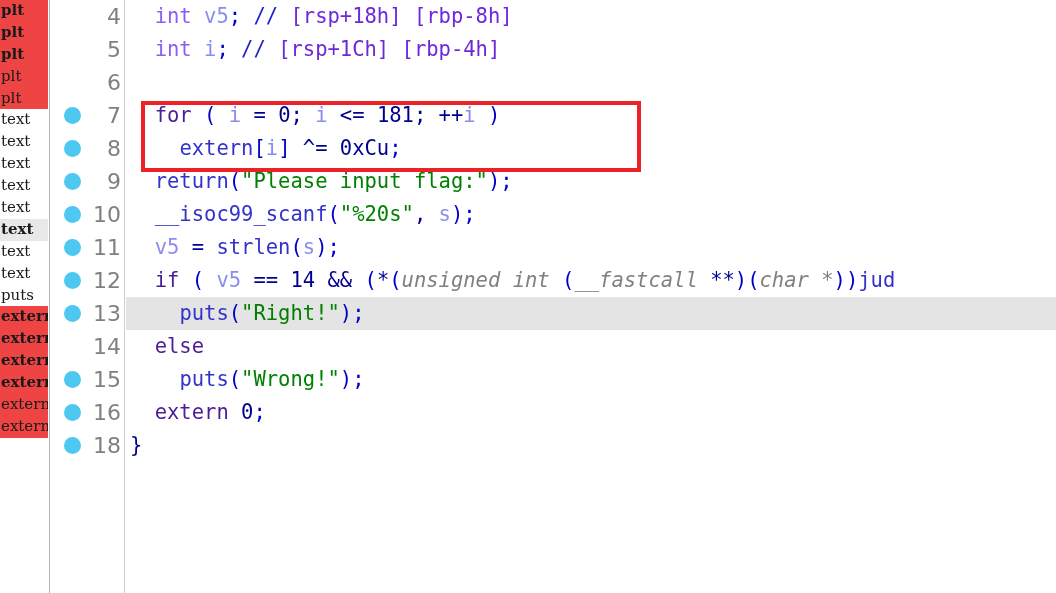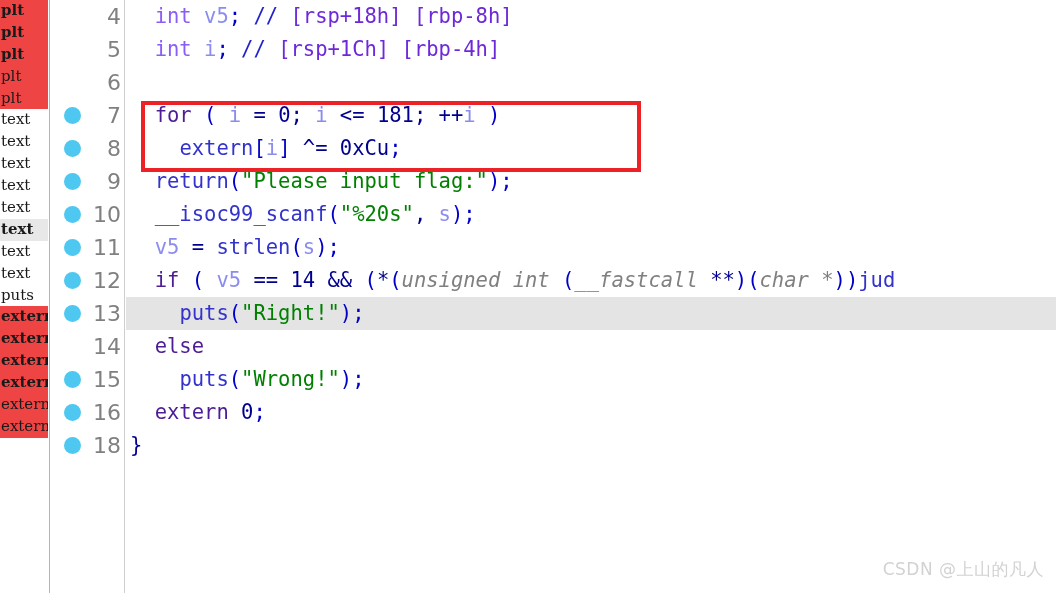--- a/index.html
+++ b/index.html
@@ -257,15 +257,14 @@
       <div class="code-line"><span class="t-plain">  </span><span class="t-kw">if</span><span class="t-plain"> </span><span class="t-punc">(</span><span class="t-plain"> </span><span class="t-var">v5</span><span class="t-plain"> == </span><span class="t-num">14</span><span class="t-plain"> &amp;&amp; </span><span class="t-punc">(</span><span class="t-plain">*</span><span class="t-punc">(</span><span class="t-gray">unsigned int</span><span class="t-plain"> </span><span class="t-punc">(</span><span class="t-gray">__fastcall</span><span class="t-plain"> </span><span class="t-plain">**</span><span class="t-punc">)</span><span class="t-punc">(</span><span class="t-gray">char</span><span class="t-plain"> </span><span class="t-gray">*</span><span class="t-punc">)</span><span class="t-punc">)</span><span class="t-func">jud</span></div>
       <div class="code-line hl"><span class="t-plain">    </span><span class="t-func">puts</span><span class="t-punc">(</span><span class="t-str">"Right!"</span><span class="t-punc">)</span><span class="t-punc">;</span></div>
       <div class="code-line"><span class="t-plain">  </span><span class="t-kw">else</span></div>
       <div class="code-line"><span class="t-plain">    </span><span class="t-func">puts</span><span class="t-punc">(</span><span class="t-str">"Wrong!"</span><span class="t-punc">)</span><span class="t-punc">;</span></div>
       <div class="code-line"><span class="t-plain">  </span><span class="t-kw">extern</span><span class="t-plain"> </span><span class="t-num">0</span><span class="t-punc">;</span></div>
       <div class="code-line"><span class="t-brace">}</span></div>
     </div>
 
   <div id="red-box"></div>
 
-  <div id="watermark">CSDN @上山的凡人</div>
 
 </div>
 
 </body></html>

